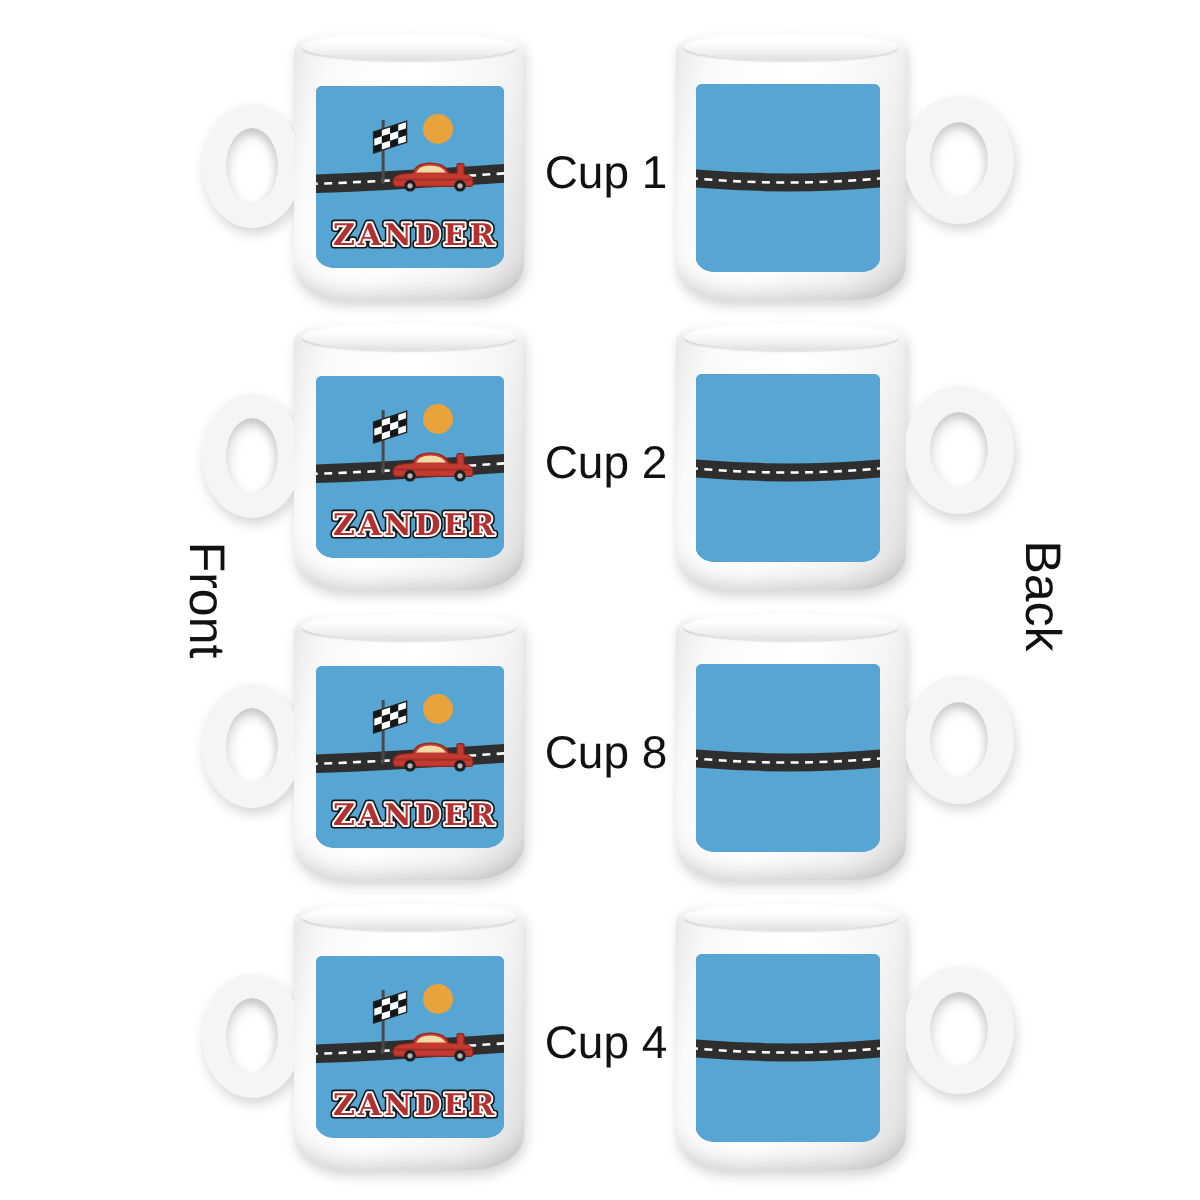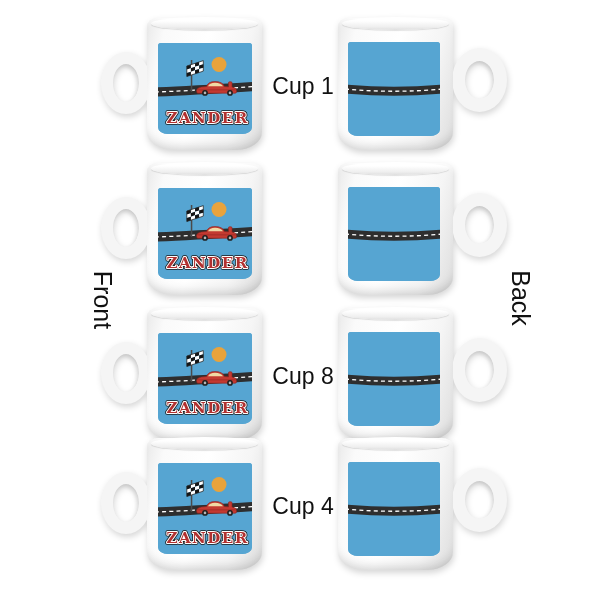--- a/index.html
+++ b/index.html
@@ -149,20 +149,21 @@
       <div class="handle left"></div>
       <div class="mug-body">
         <div class="rim"></div>
         <div class="panel front-panel">
           <svg class="design-svg" viewBox="0 0 94 91" preserveAspectRatio="none">
               <use href="#front-design" xlink:href="#front-design"></use>
             </svg>
         </div>
       </div>
     </div>
+    <div class="cup-label">Cup 2</div>
     <div class="mug back">
       <div class="mug-body">
         <div class="rim"></div>
         <div class="panel back-panel">
           <svg class="design-svg" viewBox="0 0 92 94" preserveAspectRatio="none">
               <use href="#back-design" xlink:href="#back-design"></use>
             </svg>
         </div>
       </div>
       <div class="handle right"></div>
@@ -188,21 +189,21 @@
         <div class="panel back-panel">
           <svg class="design-svg" viewBox="0 0 92 94" preserveAspectRatio="none">
               <use href="#back-design" xlink:href="#back-design"></use>
             </svg>
         </div>
       </div>
       <div class="handle right"></div>
     </div>
   </div>
 
-  <div class="row" style="top:438px">
+  <div class="row" style="top:453px">
     <div class="mug front">
       <div class="handle left"></div>
       <div class="mug-body">
         <div class="rim"></div>
         <div class="panel front-panel">
           <svg class="design-svg" viewBox="0 0 94 91" preserveAspectRatio="none">
               <use href="#front-design" xlink:href="#front-design"></use>
             </svg>
         </div>
       </div>

